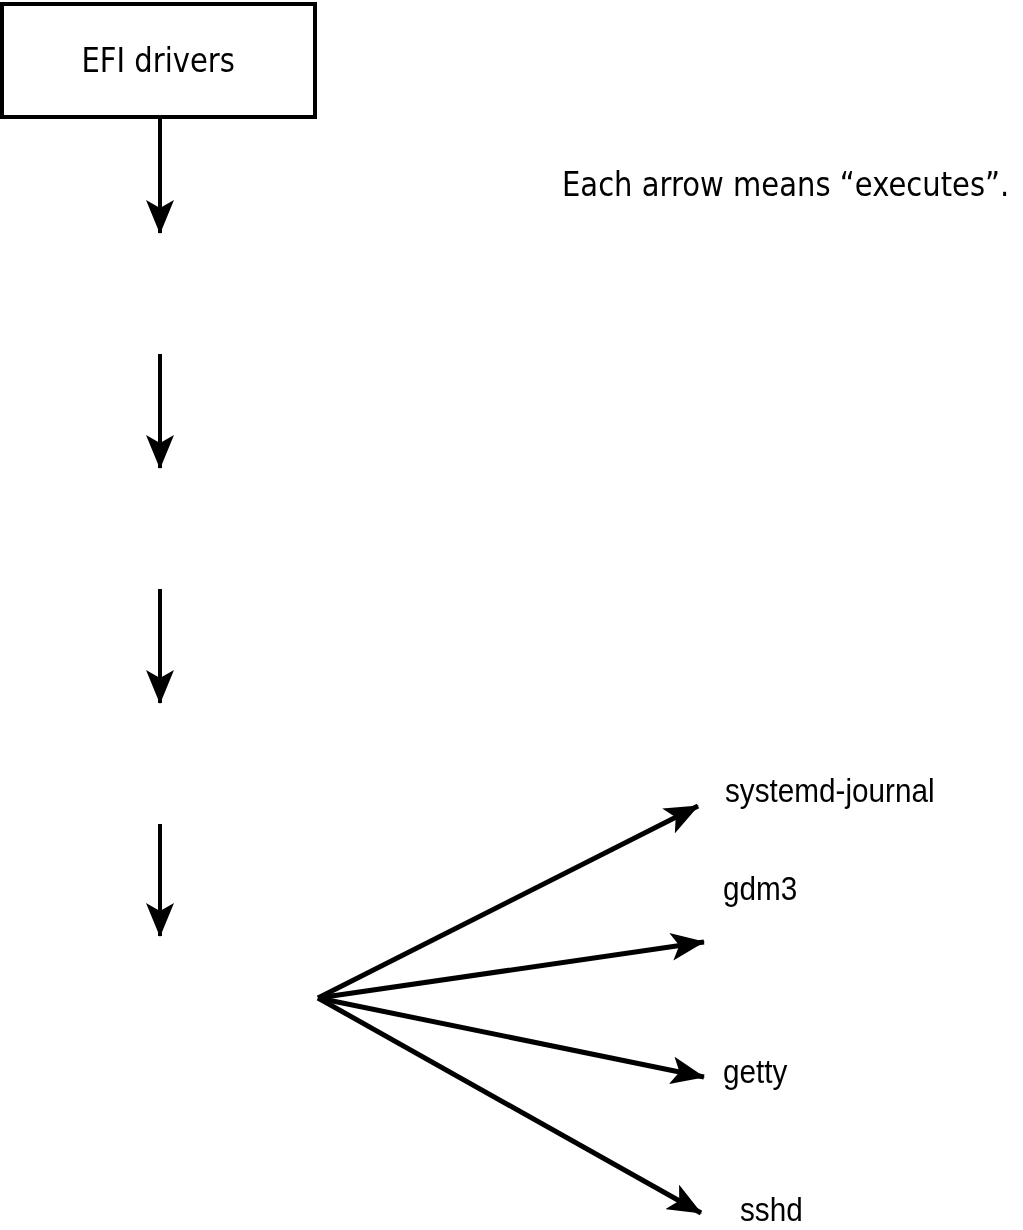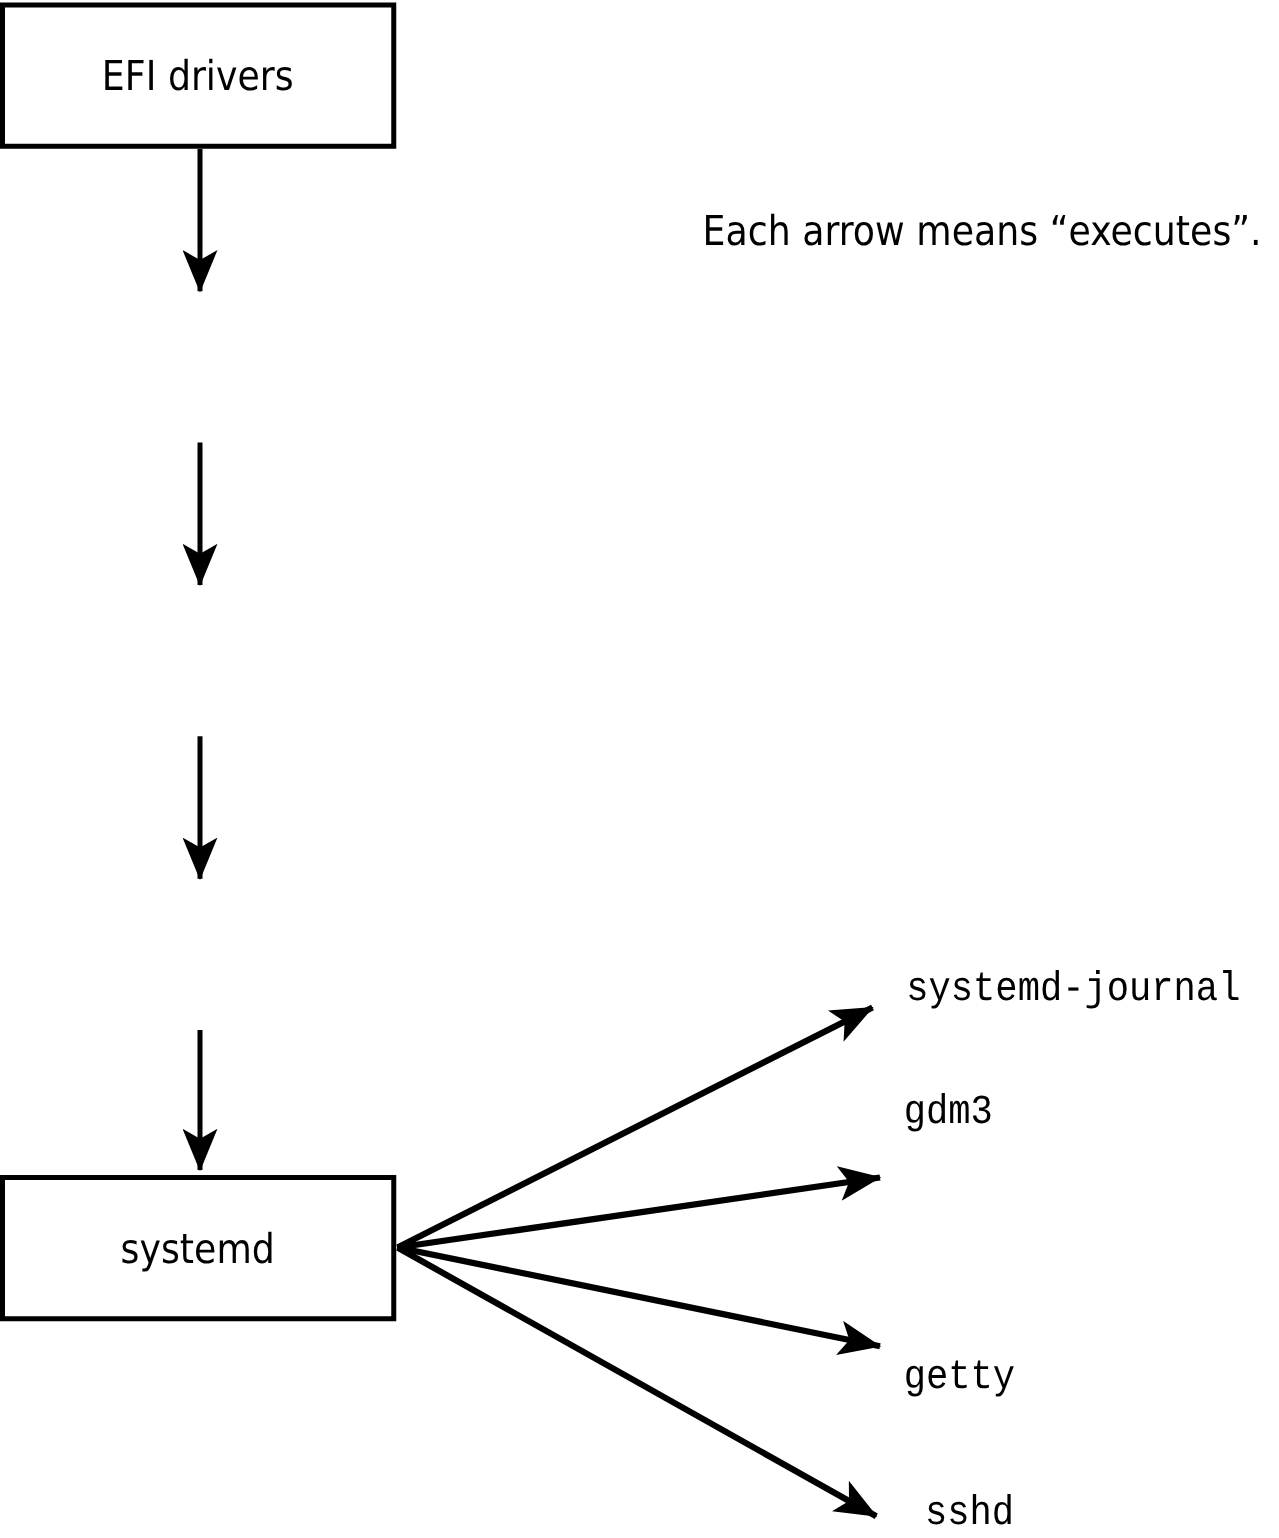--- a/index.html
+++ b/index.html
@@ -17,21 +17,21 @@
     font-size:33px;line-height:1;white-space:nowrap;
     transform:scaleX(0.88);transform-origin:center center;
   }
   .caption{
     position:absolute;left:562px;top:164px;height:40px;
     display:flex;align-items:center;font-size:33px;white-space:nowrap;
   }
   .caption .lbl{transform:scaleX(0.88);transform-origin:left center;}
   .proc{
     position:absolute;height:40px;display:flex;align-items:center;
-    font-family:Liberation Mono, monospace;
+    font-family:Liberation Sans, sans-serif;
     font-size:33px;white-space:nowrap;
   }
   .proc .lbl{transform:scaleX(0.90);transform-origin:left center;}
   .edge{stroke:#000;fill:none;}
   .edge.vert{stroke-width:4;}
   .edge.fan{stroke-width:5;}
 </style>
 </head>
 <body>
 
@@ -51,34 +51,31 @@
 
     <line class="edge fan" x1="318" y1="998" x2="698" y2="806" marker-end="url(#ah)"></line>
     <line class="edge fan" x1="318" y1="998" x2="704" y2="942" marker-end="url(#ah)"></line>
     <line class="edge fan" x1="318" y1="998" x2="704" y2="1077" marker-end="url(#ah)"></line>
     <line class="edge fan" x1="318" y1="998" x2="701" y2="1213" marker-end="url(#ah)"></line>
   </svg>
 
   <div class="node" style="top:2px">
     <span class="lbl">EFI drivers</span>
   </div>
-  <div class="node" style="top:940px">
-    <span class="lbl">systemd</span>
-  </div>
 
   <div class="caption">
     <span class="lbl">Each arrow means “executes”.</span>
   </div>
 
   <div class="proc" style="left:725px;top:771px">
     <span class="lbl">systemd-journal</span>
   </div>
   <div class="proc" style="left:723px;top:869px">
     <span class="lbl">gdm3</span>
   </div>
-  <div class="proc" style="left:723px;top:1081px">
+  <div class="proc" style="left:723px;top:1052px">
     <span class="lbl">getty</span>
   </div>
   <div class="proc" style="left:740px;top:1190px">
     <span class="lbl">sshd</span>
   </div>
 
 </div>
 
 </body></html>

